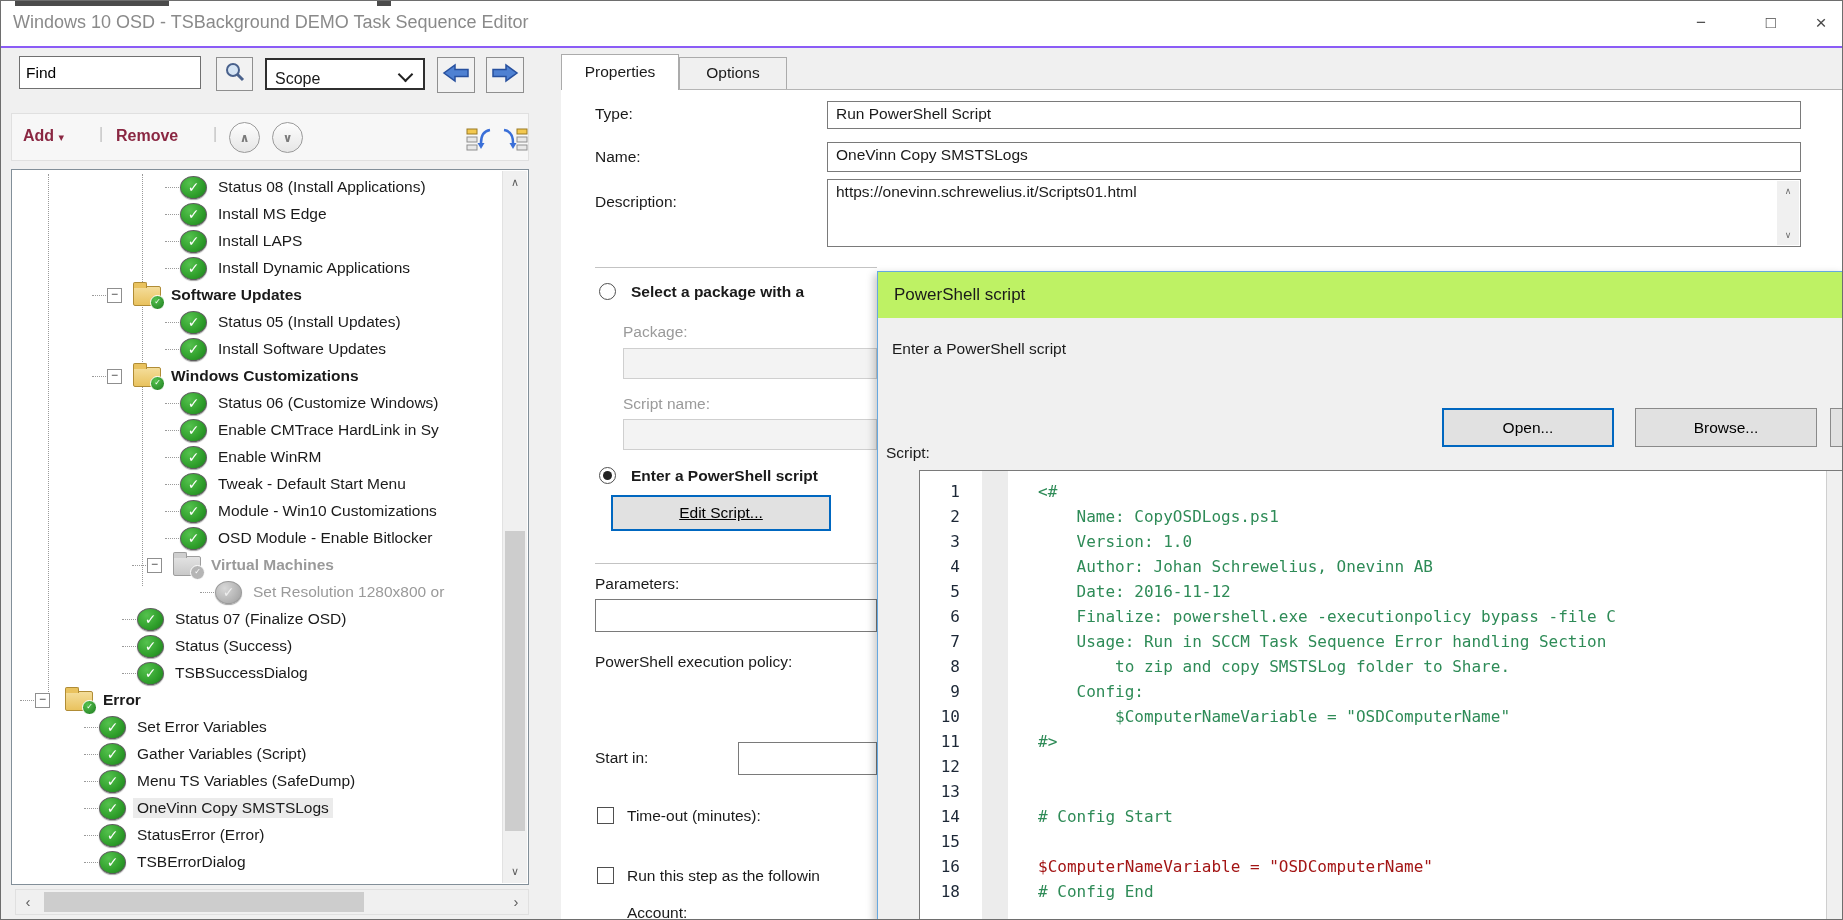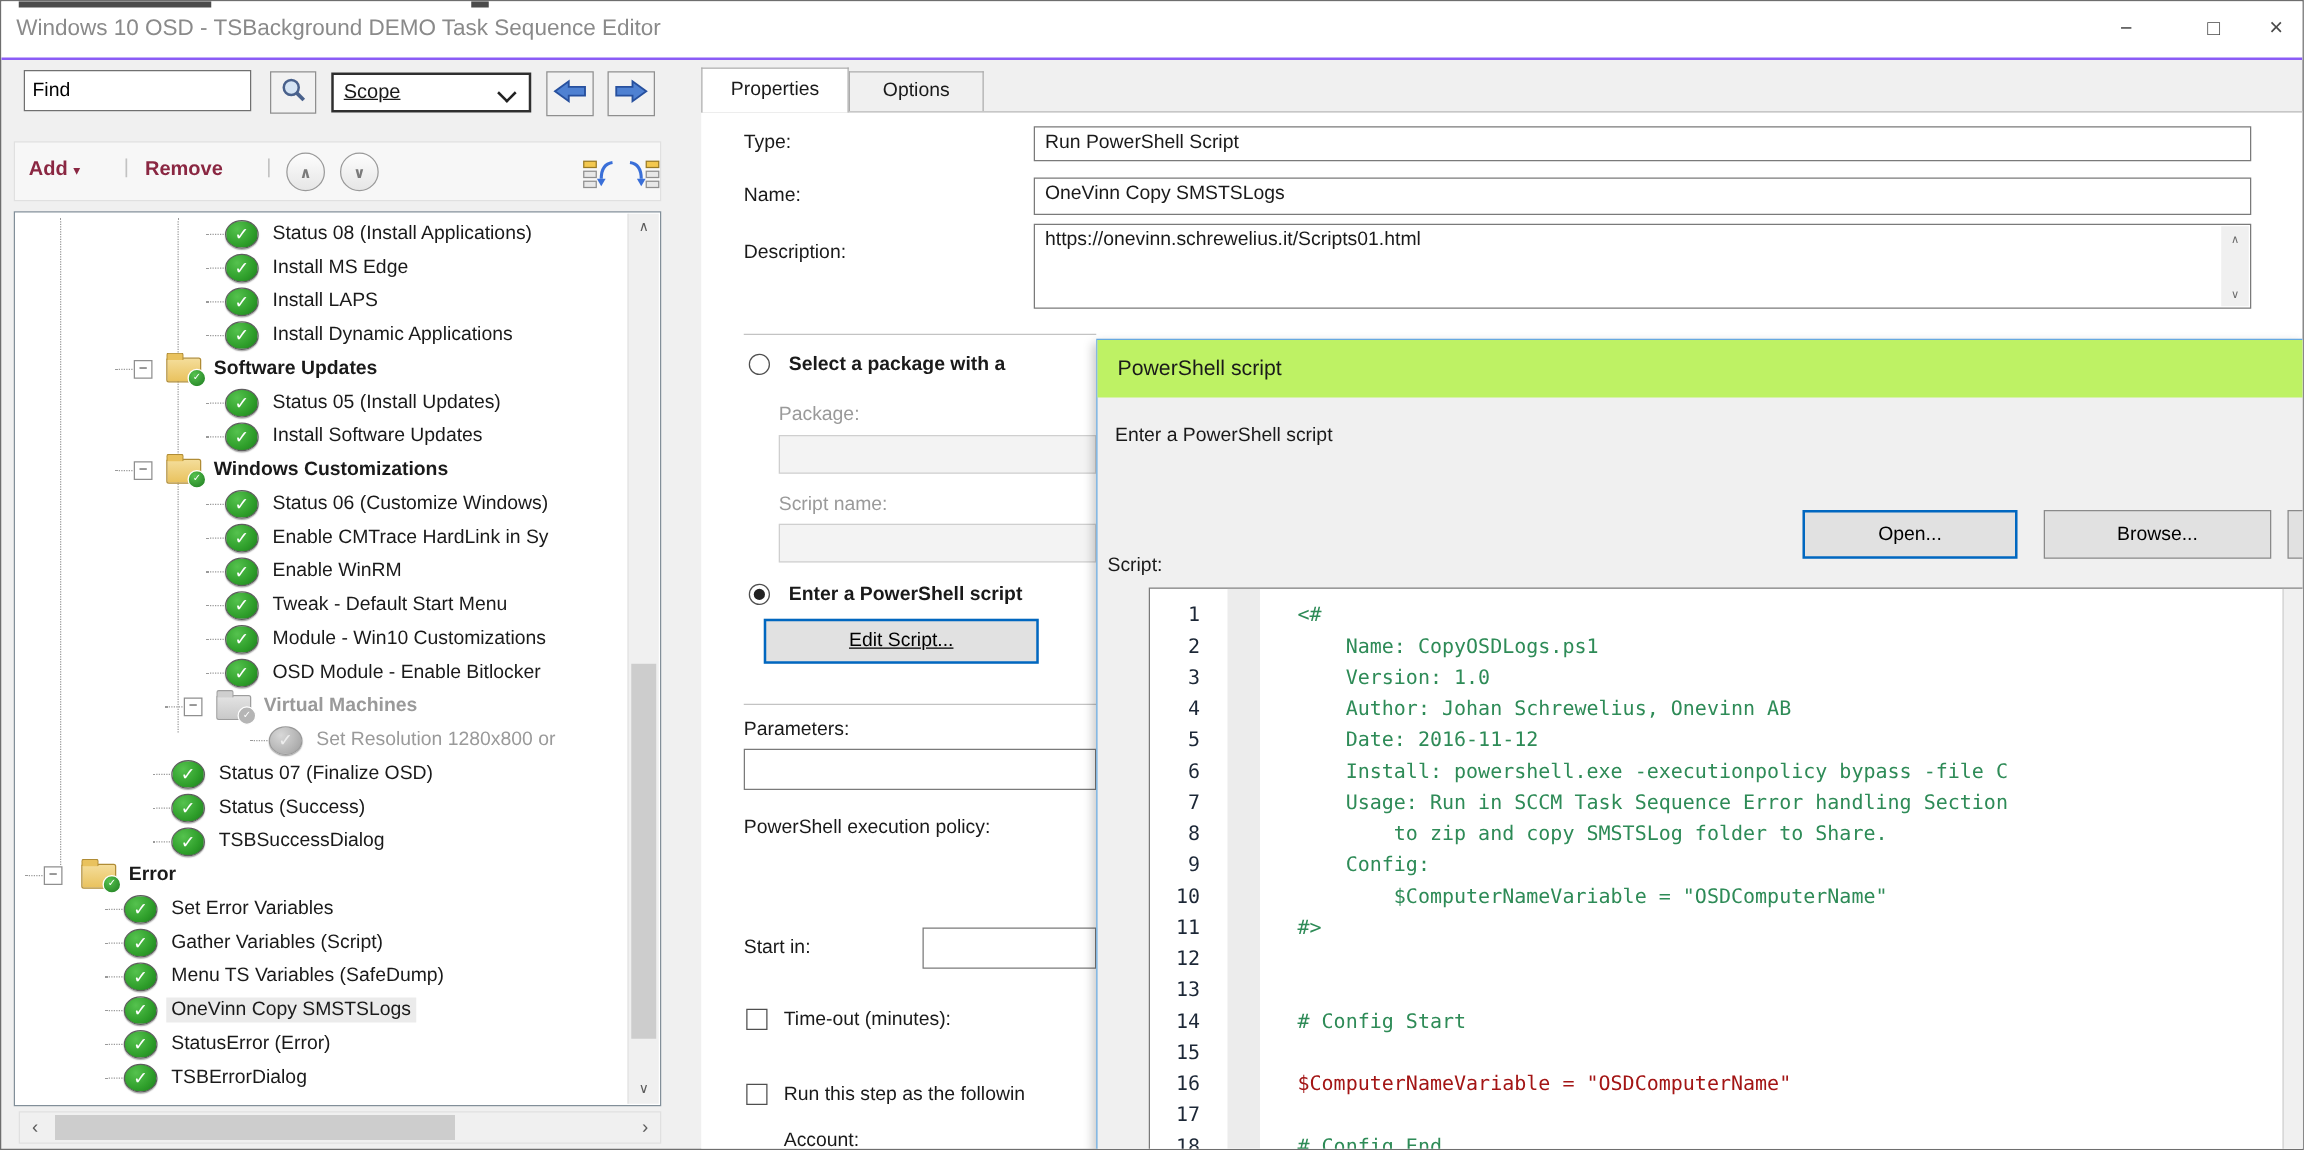--- a/index.html
+++ b/index.html
@@ -7,21 +7,21 @@
          font-family:"Liberation Sans","DejaVu Sans",sans-serif;color:#1a1a1a;
          border:1px solid #6e6e6e;box-sizing:border-box;}
   
   .titlebar{position:absolute;left:0;top:0;right:0;height:45px;background:#ffffff;border-bottom:2px solid #8b5cf6;}
   .title-text{position:absolute;left:12px;top:11px;font-size:18px;color:#8a8a8a;}
   .winbtn{position:absolute;top:6px;width:44px;height:32px;text-align:center;line-height:32px;font-size:17px;color:#4a4a4a;}
   .dark-sliver{position:absolute;top:0;height:5px;background:#4b4b4b;}
   
   .txt-input{position:absolute;background:#fff;border:1px solid #707070;font-size:15.5px;padding:0 6px;box-sizing:border-box;font-family:inherit;}
   .sq-btn{position:absolute;background:#f2f2f2;border:1px solid #8f8f8f;display:flex;align-items:center;justify-content:center;box-sizing:border-box;}
-  .combo{position:absolute;background:#fff;border:2px solid #2f2f2f;box-sizing:border-box;font-size:16px;display:flex;align-items:center;padding-left:8px;text-decoration:underline;}
+  .combo{position:absolute;background:#fff;border:2px solid #2f2f2f;box-sizing:border-box;font-size:16px;display:flex;align-items:flex-end;padding-left:8px;}
   .chev{width:9px;height:9px;border-right:2.5px solid #222;border-bottom:2.5px solid #222;transform:rotate(45deg);margin-top:-5px;}
   .combo .chev{position:absolute;right:12px;top:14px;}
   
   .linklike{position:absolute;font-size:16px;color:#8a2742;font-weight:bold;}
   .pipe{position:absolute;color:#c2c2c2;font-size:16px;}
   .circle-btn{position:absolute;width:29px;height:29px;border-radius:50%;border:1px solid #9a9a9a;
               background:linear-gradient(#fdfdfd,#e6e6e6);display:flex;align-items:center;justify-content:center;
               color:#7a7a7a;font-size:12px;font-weight:bold;}
   .mini-icon{position:absolute;width:28px;height:26px;}
   
@@ -391,31 +391,30 @@
     <div class="dlg-script-label">Script:</div>
 
     <div class="editor">
       <div class="gutter-strip"></div>
       <div class="lines">
           <div class="sline"><span class="ln">1</span><span class="code c-comment">&lt;#</span></div>
           <div class="sline"><span class="ln">2</span><span class="code c-comment">    Name: CopyOSDLogs.ps1</span></div>
           <div class="sline"><span class="ln">3</span><span class="code c-comment">    Version: 1.0</span></div>
           <div class="sline"><span class="ln">4</span><span class="code c-comment">    Author: Johan Schrewelius, Onevinn AB</span></div>
           <div class="sline"><span class="ln">5</span><span class="code c-comment">    Date: 2016-11-12</span></div>
-          <div class="sline"><span class="ln">6</span><span class="code c-comment">    Install: powershell.exe -executionpolicy bypass -file C</span></div>
+          <div class="sline"><span class="ln">6</span><span class="code c-comment">    Finalize: powershell.exe -executionpolicy bypass -file C</span></div>
           <div class="sline"><span class="ln">7</span><span class="code c-comment">    Usage: Run in SCCM Task Sequence Error handling Section</span></div>
           <div class="sline"><span class="ln">8</span><span class="code c-comment">        to zip and copy SMSTSLog folder to Share.</span></div>
           <div class="sline"><span class="ln">9</span><span class="code c-comment">    Config:</span></div>
           <div class="sline"><span class="ln">10</span><span class="code c-comment">        $ComputerNameVariable = "OSDComputerName"</span></div>
           <div class="sline"><span class="ln">11</span><span class="code c-comment">#&gt;</span></div>
           <div class="sline"><span class="ln">12</span><span class="code c-plain"></span></div>
           <div class="sline"><span class="ln">13</span><span class="code c-plain"></span></div>
           <div class="sline"><span class="ln">14</span><span class="code c-comment"># Config Start</span></div>
           <div class="sline"><span class="ln">15</span><span class="code c-plain"></span></div>
           <div class="sline"><span class="ln">16</span><span class="code c-code-red">$ComputerNameVariable = "OSDComputerName"</span></div>
-          <div class="sline"><span class="ln">17</span><span class="code c-plain"></span></div>
           <div class="sline"><span class="ln">18</span><span class="code c-comment"># Config End</span></div>
         </div>
       <div class="ed-scroll"></div>
     </div>
   </div>
 
 </div>
 
 </body></html>

